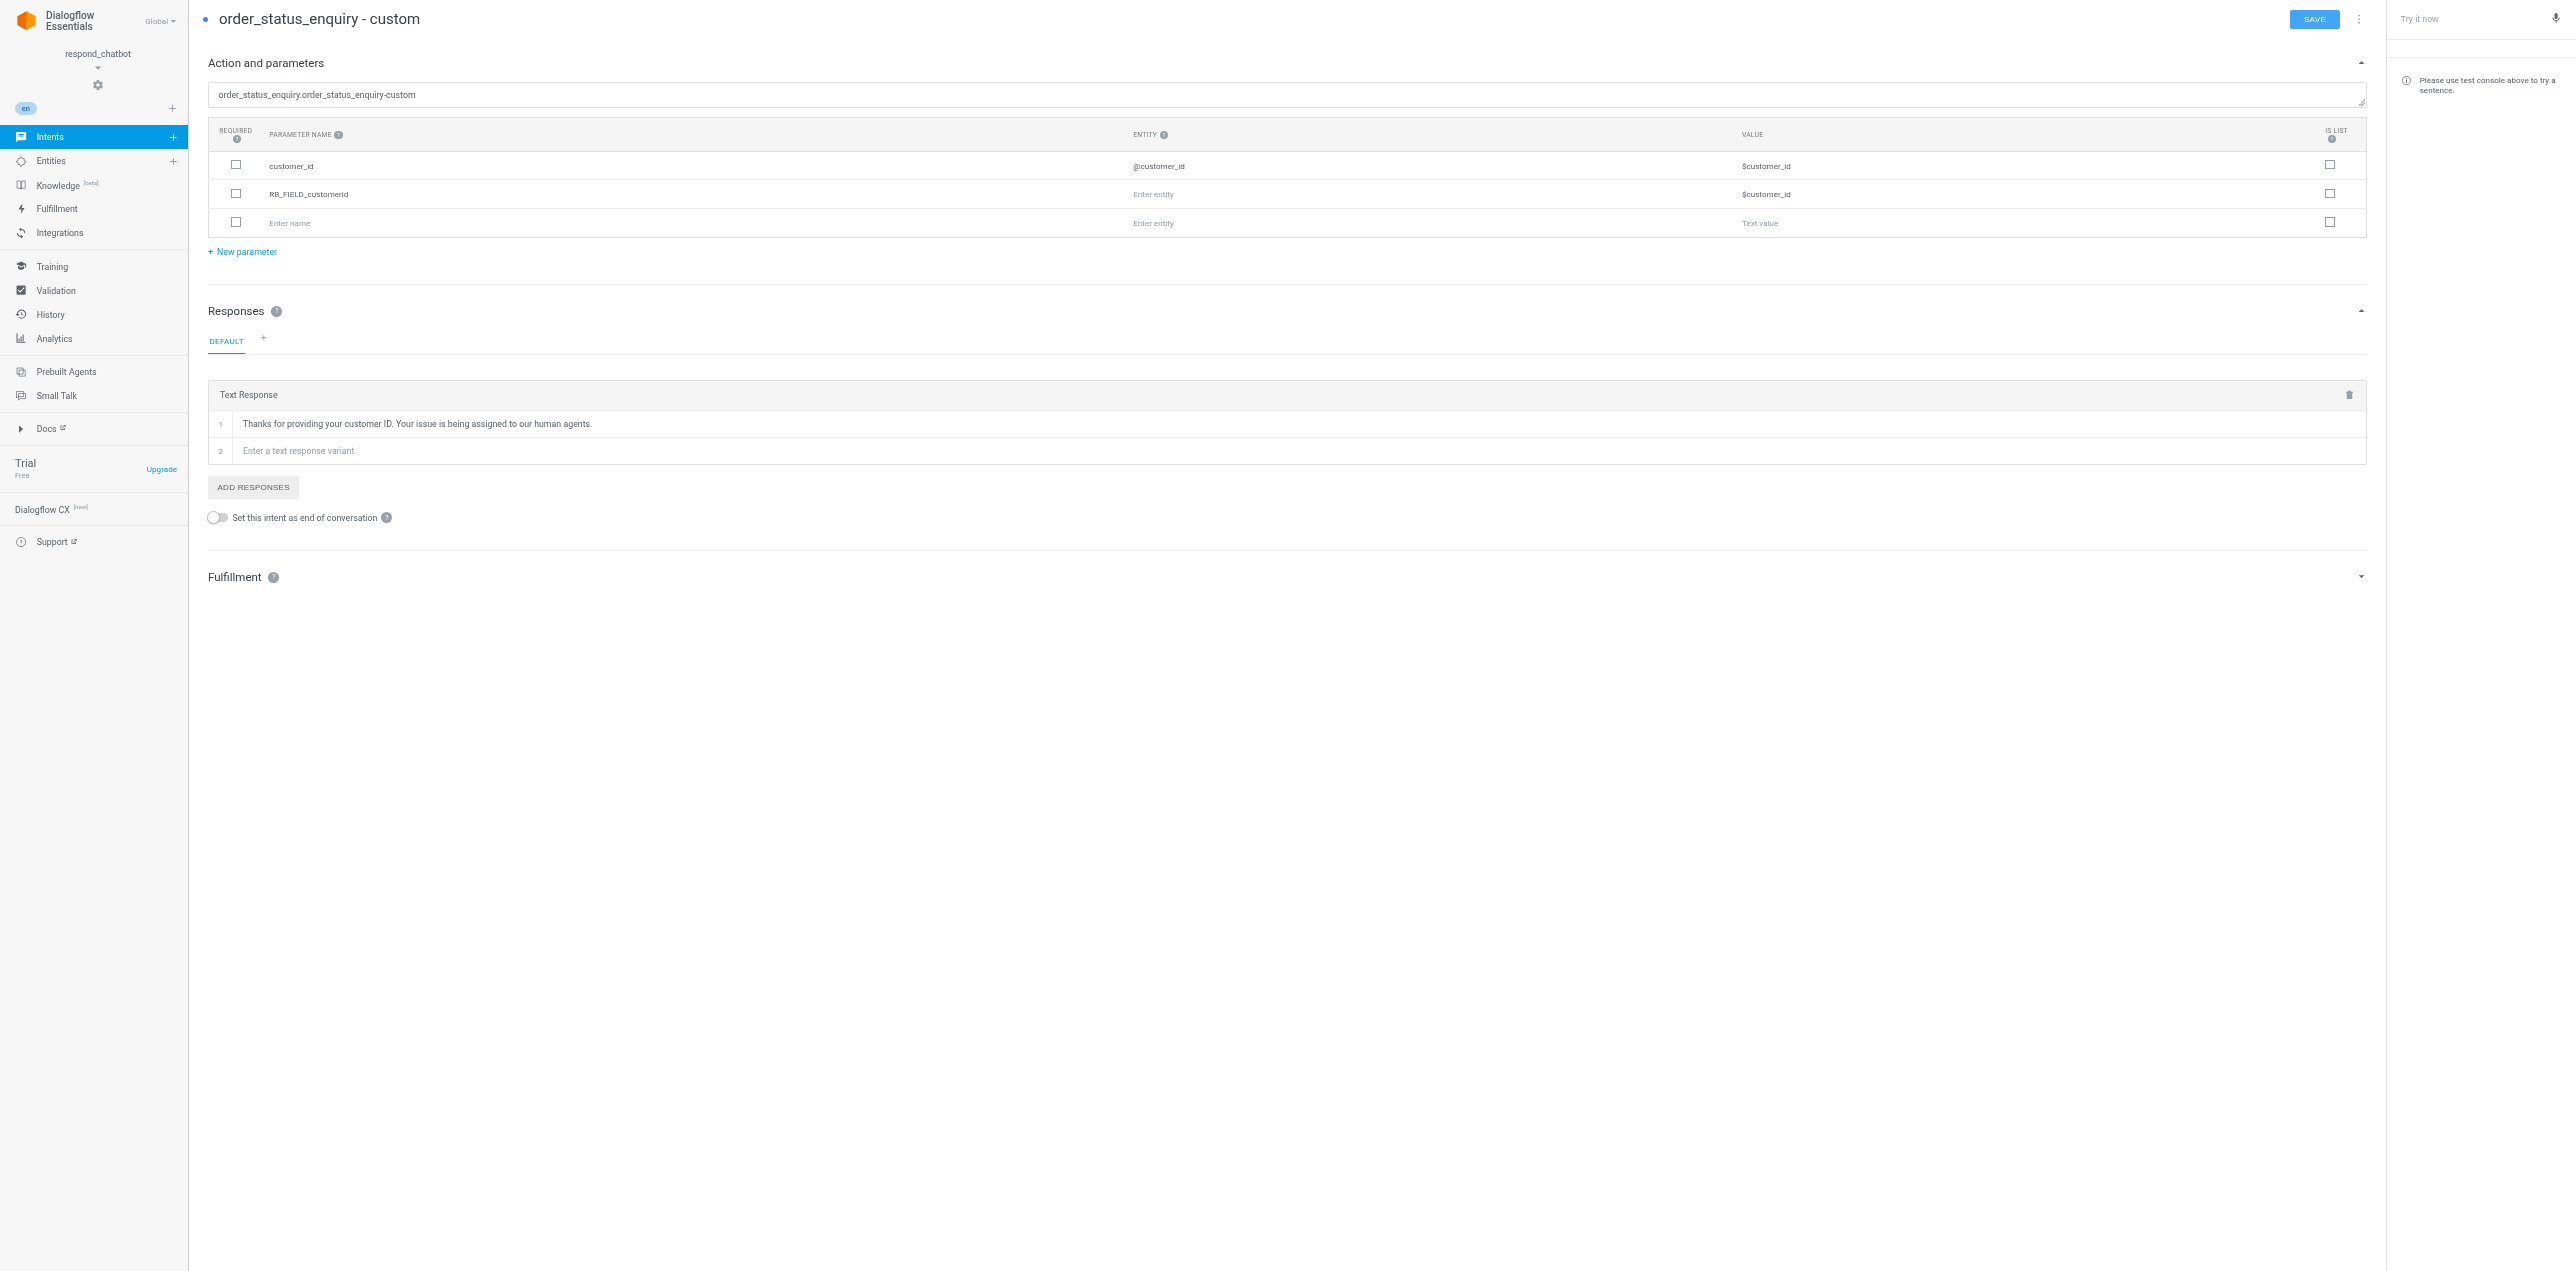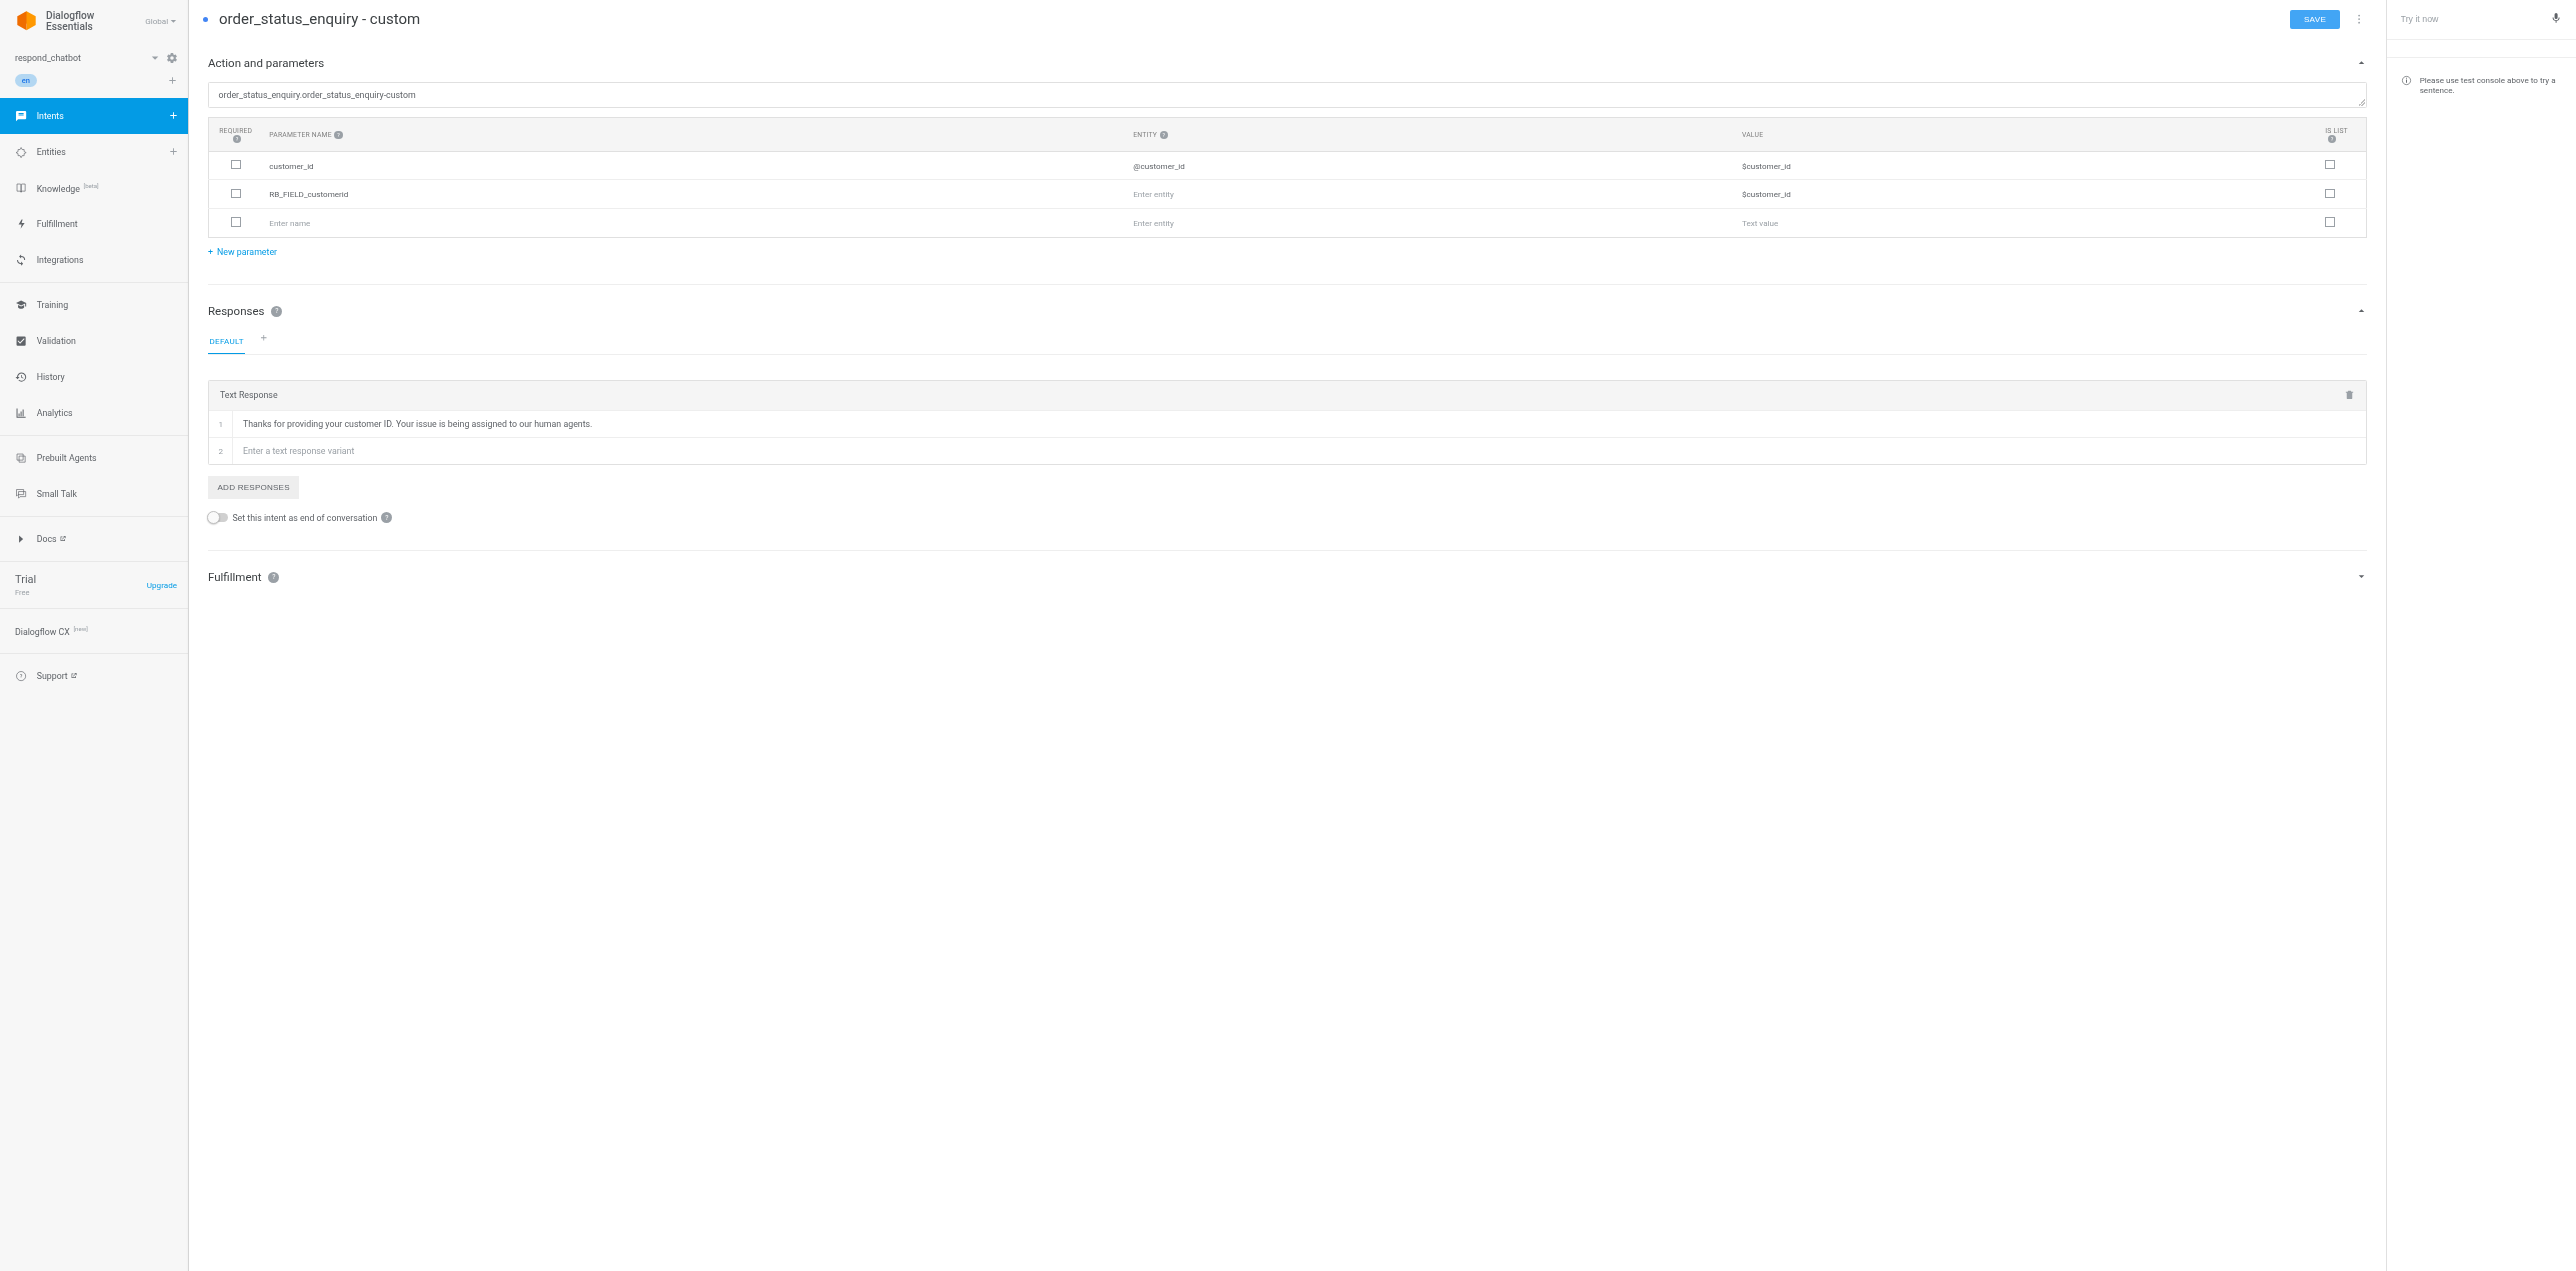--- a/index.html
+++ b/index.html
@@ -9,29 +9,29 @@
   
   .sidebar { width: 189px; min-width: 189px; background: #f7f7f7; border-right: 0.7px solid #e0e0e0; display: flex; flex-direction: column; position: relative; }
   .sidebar-scroll { overflow-y: auto; flex: 1; }
   .sidebar::after { content:""; position:absolute; right:-0.7px; top:0; bottom:0; width:4.1px; box-shadow: inset -2.7px 0 2.7px -2.7px rgba(0,0,0,.15); pointer-events:none;}
   .brand { display:flex; align-items:center; padding: 9.5px 11px 9.5px 15px; gap:8.1px; }
   .brand-logo { width:23px; height:23px; }
   .brand-text { line-height:1.1; color:#5f6368; font-weight:500; font-size:10.2px; }
   .brand-global { margin-left:auto; color:#9aa0a6; font-size:8.1px; cursor:pointer; display:flex; align-items:center; gap:2px;}
   .brand-global svg { width:6.8px; height:6.8px; }
 
-  .agent-row { display:flex; align-items:center; padding: 6.8px 6.8px 5.4px 15px; color:#5f6368; }
+  .agent-row { display:flex; align-items:center; padding: 6.8px 6.8px 5.4px 15px; color:#5f6368;flex-direction:column; }
   .agent-row .name { flex:1; font-size:8.8px; }
   .agent-row .ctl { width:17.7px; height:17.7px; display:flex; align-items:center; justify-content:center; color:#9aa0a6; cursor:pointer; }
 
   .lang-row { display:flex; align-items:center; padding: 0 6.8px 8.1px 15px; }
   .lang-pill { background:#b3d7f2; color:#1a73e8; border-radius:8.1px; padding:2px 6.8px; font-size:7.5px; font-weight:500;text-align:right; }
   .lang-add { margin-left:auto; width:17.7px; height:17.7px; display:flex; align-items:center; justify-content:center; color:#9aa0a6; cursor:pointer; }
 
-  .nav-item { display:flex; align-items:center; padding: 0 6.8px 0 15px; height:36px; color:#5f6368; cursor:pointer; gap:9.5px; font-size:8.8px; }
+  .nav-item { display:flex; align-items:center; padding: 0 6.8px 0 15px; height:24px; color:#5f6368; cursor:pointer; gap:9.5px; font-size:8.8px; }
   .nav-item.active { background:#039be5; color:#fff; }
   .nav-item .nav-icon { width:12.2px; height:12.2px; display:flex; align-items:center; justify-content:center; color:inherit; }
   .nav-item .nav-icon svg { width:12.2px; height:12.2px; }
   .nav-item .nav-label { flex:1; }
   .nav-item .nav-action { width:15px; height:15px; display:flex; align-items:center; justify-content:center; color:#9aa0a6; }
   .nav-item.active .nav-action { color:#fff; }
   .nav-item sup { font-size:6.1px; color:#9aa0a6; margin-left:1.4px;}
   .nav-item .ext { margin-left:2.7px; }
 
   .nav-sep { border:none; border-top:0.7px solid #e8e8e8; margin:4.1px 0; }

